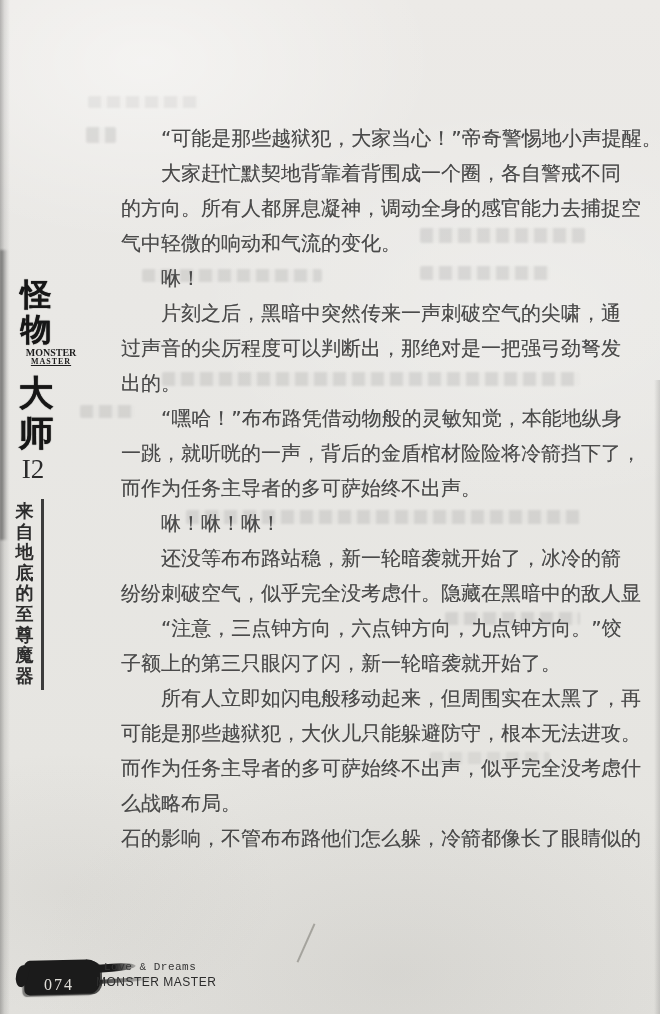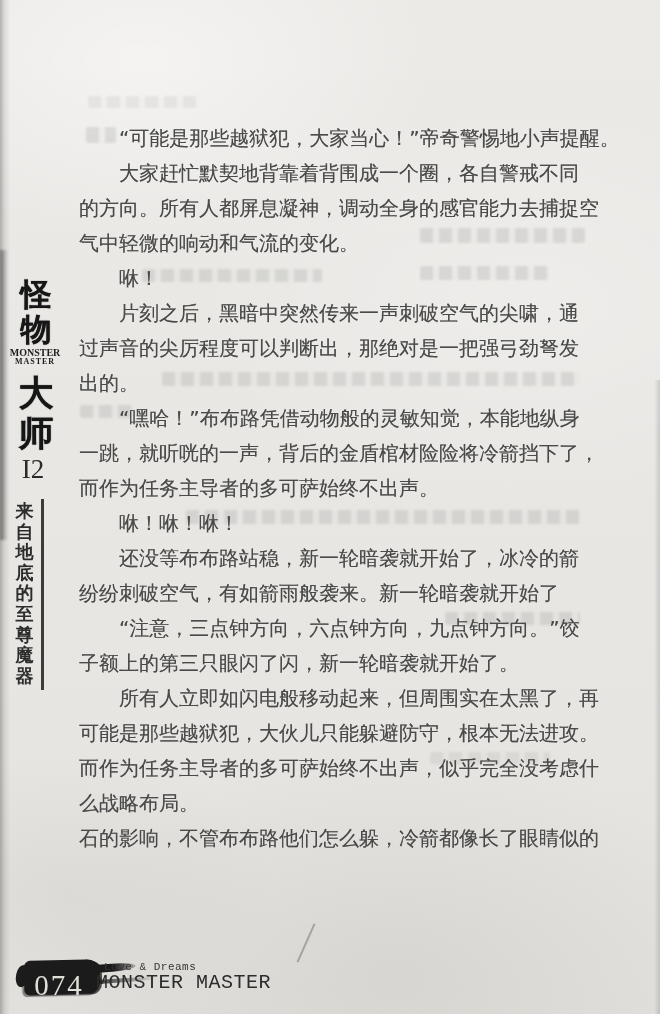--- a/index.html
+++ b/index.html
@@ -27,62 +27,62 @@
     background:linear-gradient(270deg, rgba(60,60,60,0.18), rgba(60,60,60,0) 100%);}
   .scratch{position:absolute;left:305px;top:922px;width:2px;height:42px;
     background:rgba(120,118,112,0.55);transform:rotate(24deg);filter:blur(0.6px);}
 
   
   .sidebar{position:absolute;left:0;top:0;width:72px;height:100%;}
   .logo-char{position:absolute;left:14px;width:44px;text-align:center;
     font-weight:bold;color:#161616;font-size:31px;line-height:34px;
     text-shadow:0 0 1px #161616;}
   .logo-char.big{font-size:35px;line-height:38px;}
-  .logo-latin{position:absolute;left:2px;top:348px;width:66px;text-align:center;
+  .logo-latin{position:absolute;left:18px;top:348px;width:66px;text-align:center;
     color:#1d1d1d;font-family:"Liberation Serif","DejaVu Serif",serif;font-weight:bold;}
   .logo-latin .l1{font-size:10px;line-height:10px;letter-spacing:0px;}
-  .logo-latin .l2{font-size:8px;line-height:8px;letter-spacing:1px;}
+  .logo-latin .l2{font-size:8px;line-height:8px;letter-spacing:1px;text-decoration:underline;}
   .volume{position:absolute;left:11px;top:454px;width:44px;text-align:center;
     font-family:"Liberation Serif","DejaVu Serif",serif;font-size:27px;line-height:30px;
     color:#2b2b2b;}
   .subtitle{position:absolute;left:12px;top:501px;width:25px;text-align:center;}
   .subtitle .schar{display:block;font-size:18px;line-height:20.6px;font-weight:bold;color:#2d2d2d;}
   .subtitle-rule{position:absolute;left:41px;top:499px;width:2.5px;height:191px;background:#3c3c3c;}
 
   
   .text-column{position:absolute;left:79px;top:121px;width:522px;color:#4a4a4a;}
   .tline{white-space:nowrap;height:35px;line-height:35px;font-size:20px;
-    letter-spacing:0px;text-shadow:0 0 0.5px rgba(74,74,74,0.55);}
+    letter-spacing:0px;text-shadow:0 0 0.5px rgba(74,74,74,0.55);margin-left:42px;}
   .tline.indent{text-indent:40px;}
 
   
   .ghost{position:absolute;border-radius:2px;filter:blur(1.3px);opacity:0.5;
     background:repeating-linear-gradient(90deg, rgba(118,118,118,0.34) 0 13px, rgba(118,118,118,0.04) 13px 19px);}
 
   
   .footer-brush{position:absolute;left:24px;top:960px;width:76px;height:34px;
     background:#1b1b1b;border-radius:6px 14px 10px 4px / 8px 10px 12px 5px;
     transform:rotate(-1.5deg);
     box-shadow:2px 1px 0 rgba(27,27,27,0.75), -2px 2px 1px rgba(27,27,27,0.5);}
   .footer-brush::before{content:"";position:absolute;left:-8px;top:4px;width:12px;height:22px;
     background:#1b1b1b;border-radius:60% 0 50% 70%;transform:rotate(14deg);}
   .footer-brush::after{content:"";position:absolute;right:-36px;top:5px;width:48px;height:8px;
     background:linear-gradient(90deg,#1b1b1b 55%, rgba(27,27,27,0.25));
     border-radius:0 90% 90% 0;transform:rotate(-3deg);}
   .brush-streak{position:absolute;left:98px;top:978px;width:58px;height:4px;
     background:linear-gradient(90deg, rgba(27,27,27,0.85), rgba(27,27,27,0));
     border-radius:0 60% 60% 0;transform:rotate(-4deg);}
   .page-num{position:absolute;left:30px;top:922px;width:58px;text-align:center;
-    font-family:"Liberation Serif","DejaVu Serif",serif;font-size:29px;line-height:30px;
+    font-family:"Liberation Serif","DejaVu Serif",serif;font-size:16px;line-height:30px;
     color:#e0ded9;letter-spacing:2px;margin-top:48px;}
   .tagline{position:absolute;left:104px;top:961px;
     font-family:Liberation Mono, monospace;font-size:11px;line-height:13px;
     color:#363636;letter-spacing:0.5px;}
   .brand{position:absolute;left:96px;top:974px;
-    font-family:Liberation Mono, monospace;font-size:20px;line-height:17px;
+    font-family:Liberation Sans, sans-serif;font-size:12px;line-height:17px;
     color:#2c2c2c;letter-spacing:0.5px;}
 </style>
 </head>
 <body>
 
 <div class="page">
 
   <div class="edge-left"></div>
   <div class="edge-left-dark"></div>
   <div class="edge-right"></div>
@@ -130,21 +130,21 @@
       <div class="tline">气中轻微的响动和气流的变化。</div>
       <div class="tline indent">咻！</div>
       <div class="tline indent">片刻之后，黑暗中突然传来一声刺破空气的尖啸，通</div>
       <div class="tline">过声音的尖厉程度可以判断出，那绝对是一把强弓劲弩发</div>
       <div class="tline">出的。</div>
       <div class="tline indent">“嘿哈！”布布路凭借动物般的灵敏知觉，本能地纵身</div>
       <div class="tline">一跳，就听咣的一声，背后的金盾棺材险险将冷箭挡下了，</div>
       <div class="tline">而作为任务主导者的多可萨始终不出声。</div>
       <div class="tline indent">咻！咻！咻！</div>
       <div class="tline indent">还没等布布路站稳，新一轮暗袭就开始了，冰冷的箭</div>
-      <div class="tline">纷纷刺破空气，有如箭雨般袭来。新一轮暗袭就开始了</div>
+      <div class="tline">纷纷刺破空气，似乎完全没考虑什。隐藏在黑暗中的敌人显</div>
       <div class="tline indent">“注意，三点钟方向，六点钟方向，九点钟方向。”饺</div>
       <div class="tline">子额上的第三只眼闪了闪，新一轮暗袭就开始了。</div>
       <div class="tline indent">所有人立即如闪电般移动起来，但周围实在太黑了，再</div>
       <div class="tline">可能是那些越狱犯，大伙儿只能躲避防守，根本无法进攻。</div>
       <div class="tline">而作为任务主导者的多可萨始终不出声，似乎完全没考虑什</div>
       <div class="tline">么战略布局。</div>
       <div class="tline">石的影响，不管布布路他们怎么躲，冷箭都像长了眼睛似的</div>
     </div>
 
   <div class="footer-brush"></div>

